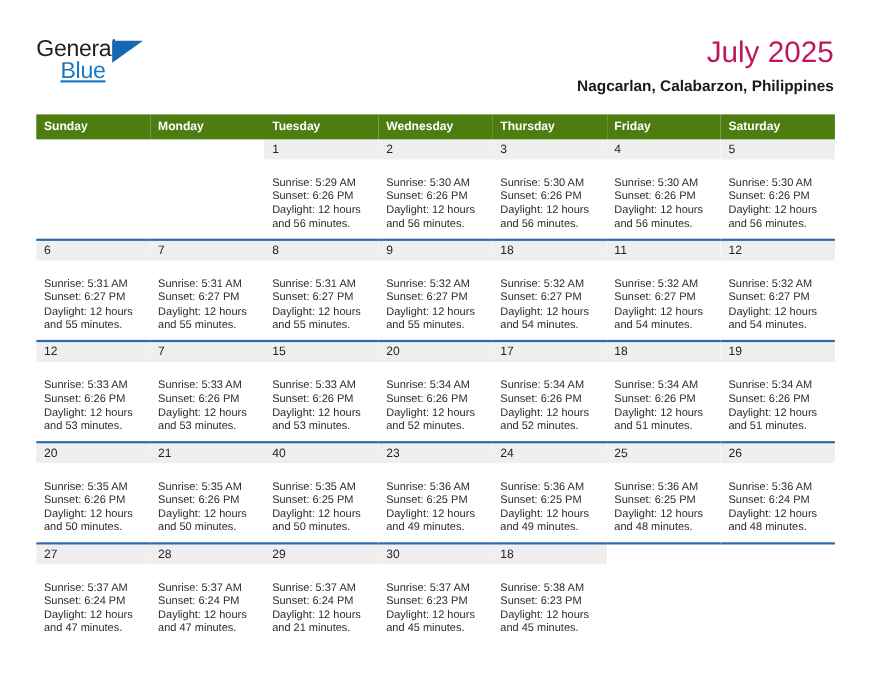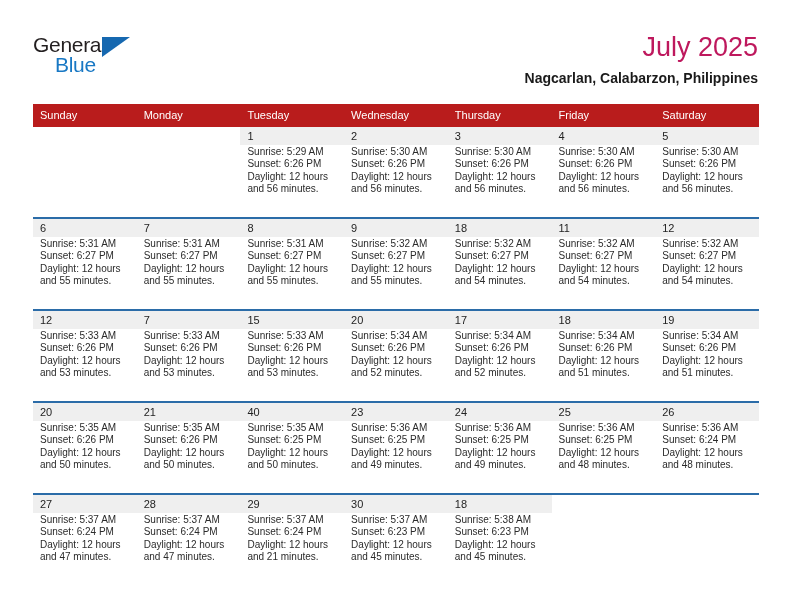--- a/index.html
+++ b/index.html
@@ -47,20 +47,21 @@
     font-family: "Liberation Sans", sans-serif;
   }
   .logo-blue {
     position: absolute;
     left: 22px;
     top: 20px;
     font-size: 21px;
     letter-spacing: -0.3px;
     color: #1878c4;
     font-family: "Liberation Sans", sans-serif;
+    text-decoration: underline;
   }
   .logo-tri {
     position: absolute;
     left: 69px;
     top: 4px;
     width: 0;
     height: 0;
     border-left: 28px solid #1668b0;
     border-bottom: 20px solid transparent;
   }
@@ -89,24 +90,24 @@
   
   .calendar {
     position: absolute;
     left: 33px;
     top: 104px;
     width: 726px;
     border-collapse: collapse;
     table-layout: fixed;
   }
   .calendar th {
-    background: #b91c1c;
+    background: #4d7c0f;
     color: #ffffff;
     font-size: 11px;
-    font-weight: normal;
+    font-weight: bold;
     text-align: left;
     padding: 5px 0 5px 7px;
     line-height: 13px;
     border: 0;
   }
   .calendar td {
     vertical-align: top;
     padding: 0;
     border: 0;
     height: 90px;
@@ -131,21 +132,21 @@
     color: #232323;
     line-height: 16px;
   }
   .cell.blank .daynum-band {
     background: #ffffff;
   }
   .cell.blank {
     background: #ffffff;
   }
   .details {
-    padding: 1px 5px 0 7px;
+    padding: 16px 5px 0 7px;
     font-size: 10px;
     line-height: 12.3px;
     color: #2b2b2b;
   }
   .details div {
     white-space: nowrap;
   }
 </style>
 </head>
 <body>

